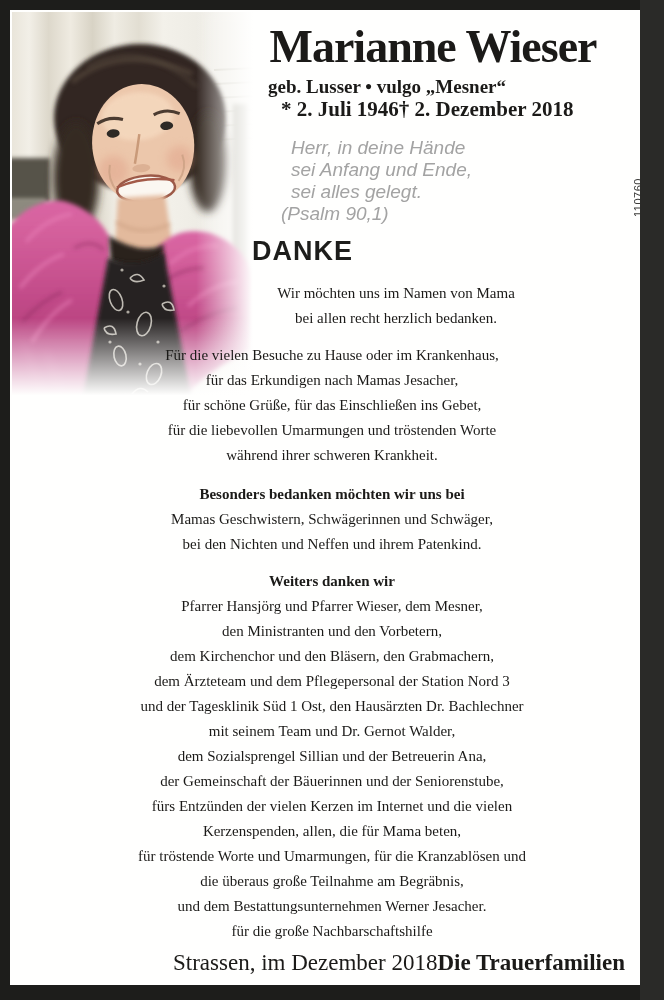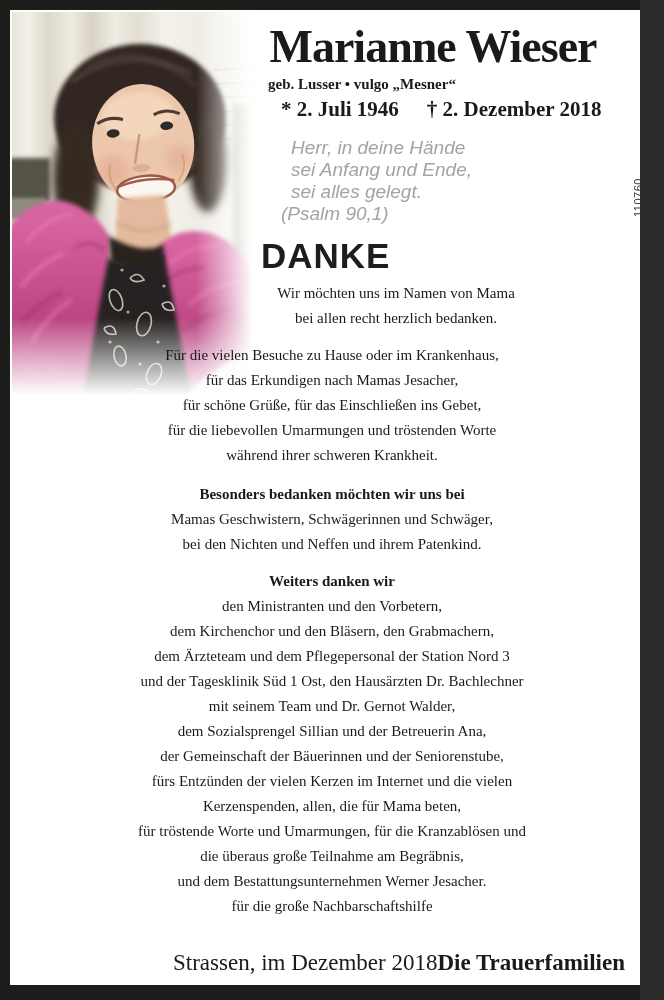--- a/index.html
+++ b/index.html
@@ -13,32 +13,32 @@
   .photo{position:absolute;left:12px;top:12px;width:244px;height:390px;}
   .photo svg{display:block;width:100%;height:100%;}
   .photo .fade-r{position:absolute;top:0;right:-2px;width:62px;height:100%;
     background:linear-gradient(to right,rgba(255,255,255,0),#fffffe 92%);}
   .photo .fade-b{position:absolute;left:0;bottom:-2px;width:100%;height:86px;
     background:linear-gradient(to bottom,rgba(255,255,255,0),#fffffe 90%);}
 
   
   .name{position:absolute;left:235px;top:24px;width:396px;text-align:center;
     font-weight:bold;font-size:46px;line-height:1;letter-spacing:-1px;}
-  .maiden{position:absolute;left:268px;top:77px;font-weight:bold;font-size:15px;line-height:1;}
+  .maiden{position:absolute;left:268px;top:77px;font-weight:bold;font-size:19px;line-height:1;}
   .dates{position:absolute;left:281px;top:99px;font-weight:bold;font-size:21px;line-height:1;}
-  .dates .death{margin-left:28px;}
+  .dates .death{}
 
   
   .verse{position:absolute;left:291px;top:137px;font-family:"Liberation Sans",sans-serif;
     font-style:italic;font-size:19px;line-height:22px;color:#a3a3a3;}
   .verse .src{margin-left:-10px;}
 
   
-  .danke{position:absolute;left:261px;top:238px;font-family:"Liberation Sans",sans-serif;
-    font-weight:bold;font-size:35px;line-height:1;letter-spacing:1px;color:#1d1d1b;}
+  .danke{position:absolute;left:252px;top:238px;font-family:"Liberation Sans",sans-serif;
+    font-weight:bold;font-size:27px;line-height:1;letter-spacing:1px;color:#1d1d1b;}
 
   
   .bodytext{position:absolute;left:25px;top:281px;width:614px;text-align:center;
     font-size:15px;line-height:25px;}
   .bodytext .lines > div{white-space:nowrap;}
   .para-intro::before{content:"";float:left;width:128px;height:27px;}
   .para-intro{margin-bottom:12px;}
   .para-thanks{margin-bottom:14px;}
   .para-special{margin-bottom:12px;}
   .bold-line{font-weight:bold;white-space:nowrap;}
@@ -206,20 +206,21 @@
     <div class="para-special">
       <div class="bold-line">Besonders bedanken möchten wir uns bei</div>
       <div class="lines">
           <div>Mamas Geschwistern, Schwägerinnen und Schwäger,</div>
           <div>bei den Nichten und Neffen und ihrem Patenkind.</div>
         </div>
     </div>
     <div class="para-further">
       <div class="bold-line">Weiters danken wir</div>
       <div class="lines">
+          <div>Pfarrer Hansjörg und Pfarrer Wieser, dem Mesner,</div>
           <div>den Ministranten und den Vorbetern,</div>
           <div>dem Kirchenchor und den Bläsern, den Grabmachern,</div>
           <div>dem Ärzteteam und dem Pflegepersonal der Station Nord 3</div>
           <div>und der Tagesklinik Süd 1 Ost, den Hausärzten Dr. Bachlechner</div>
           <div>mit seinem Team und Dr. Gernot Walder,</div>
           <div>dem Sozialsprengel Sillian und der Betreuerin Ana,</div>
           <div>der Gemeinschaft der Bäuerinnen und der Seniorenstube,</div>
           <div>fürs Entzünden der vielen Kerzen im Internet und die vielen</div>
           <div>Kerzenspenden, allen, die für Mama beten,</div>
           <div>für tröstende Worte und Umarmungen, für die Kranzablösen und</div>

